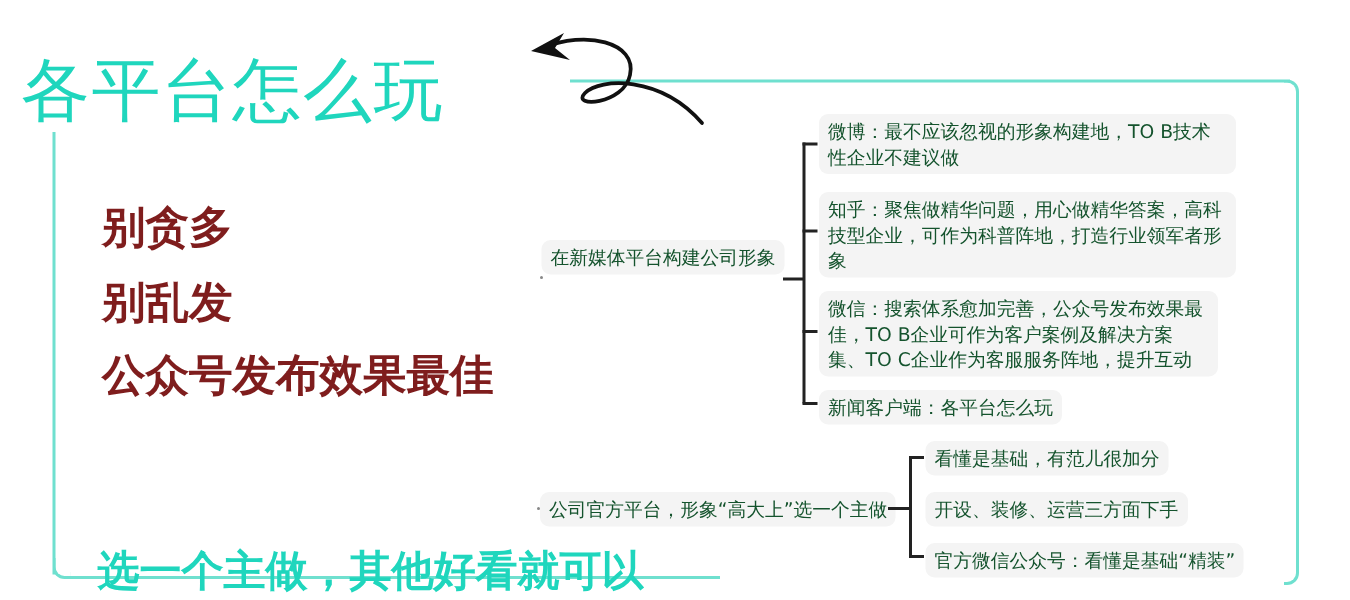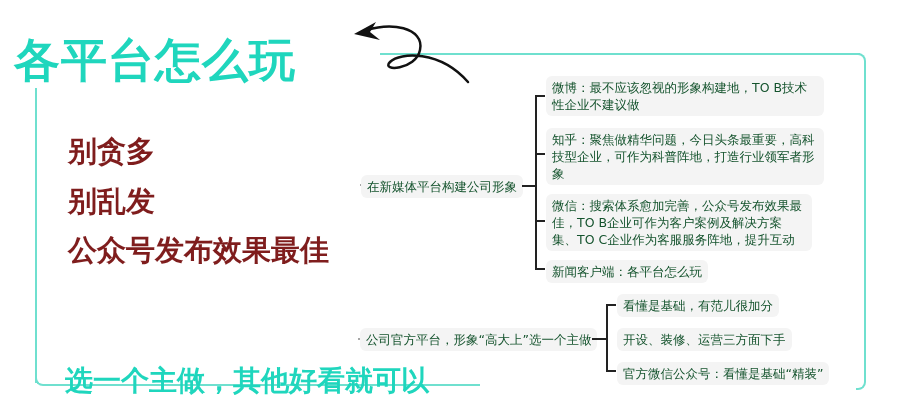--- a/index.html
+++ b/index.html
@@ -7,21 +7,21 @@
          font-family:"DejaVu Sans", sans-serif; }
   .frame-top { position:absolute; left:380px; top:53px; width:480px; height:2px; background:#6fe0cf; }
   .frame-right { position:absolute; left:856px; top:53px; width:10px; height:337px;
                  border-top:2px solid #6fe0cf; border-right:2px solid #6fe0cf; border-bottom:2px solid #6fe0cf;
                  border-radius:0 8px 8px 0; box-sizing:border-box; }
   .frame-left { position:absolute; left:35px; top:88px; width:2px; height:295px; background:#6fe0cf; }
   .frame-bl { position:absolute; left:35px; top:372px; width:12px; height:14px;
               border-left:2px solid #6fe0cf; border-bottom:2px solid #6fe0cf; border-radius:0 0 0 8px; box-sizing:border-box; }
   .frame-bottom { position:absolute; left:45px; top:384px; width:435px; height:2px; background:#6fe0cf; }
 
-  .title { position:absolute; left:14px; top:30px; font-size:46px; font-weight:bold;
+  .title { position:absolute; left:14px; top:30px; font-size:46px; font-weight:normal;
            color:#1fd6bd; letter-spacing:1px; font-family:"DejaVu Sans", sans-serif; }
   .tip { position:absolute; left:68px; font-size:29px; font-weight:bold; color:#7f1d1d; }
   .bottom-line { position:absolute; left:65px; top:362px; font-size:28px; font-weight:bold; color:#1fd6bd; }
 
   .arrow { position:absolute; left:350px; top:10px; }
 
   .node { position:absolute; background:#f4f4f4; border-radius:6px; font-size:12.5px;
           color:#14532d; line-height:17px; padding:3px 6px; box-sizing:border-box; }
   .dot { position:absolute; width:2px; height:2px; background:#888; border-radius:1px; }
   .line { position:absolute; background:#222; }
@@ -42,30 +42,30 @@
   <path d="M4 24 L26 12 L20 22 L30 30 Z" fill="#111"></path>
 </svg>
 
 <div class="tip" style="top:132px">别贪多</div>
 <div class="tip" style="top:182px">别乱发</div>
 <div class="tip" style="top:231px">公众号发布效果最佳</div>
 
 <div class="bottom-line">选一个主做，其他好看就可以</div>
 
 <div class="dot" style="left:360px;top:184px"></div>
-<div class="node" style="left:361px;top:175px">在新媒体平台构建公司形象</div>
+<div class="node" style="left:361px;top:160px">在新媒体平台构建公司形象</div>
 <div class="line" style="left:522px;top:185px;width:14px;height:2px"></div>
 <div class="line" style="left:535px;top:95px;width:2px;height:174px"></div>
 <div class="line" style="left:535px;top:95px;width:10px;height:2px"></div>
 <div class="line" style="left:535px;top:153px;width:10px;height:2px"></div>
 <div class="line" style="left:535px;top:220px;width:10px;height:2px"></div>
 <div class="line" style="left:535px;top:268px;width:10px;height:2px"></div>
 
 <div class="node" style="left:546px;top:76px;width:278px">微博：最不应该忽视的形象构建地，TO B技术性企业不建议做</div>
-<div class="node" style="left:546px;top:128px;width:278px">知乎：聚焦做精华问题，今日头条最重要，高科技型企业，可作为科普阵地，打造行业领军者形象</div>
+<div class="node" style="left:546px;top:128px;width:278px">知乎：聚焦做精华问题，用心做精华答案，高科技型企业，可作为科普阵地，打造行业领军者形象</div>
 <div class="node" style="left:546px;top:194px;width:266px">微信：搜索体系愈加完善，公众号发布效果最佳，TO B企业可作为客户案例及解决方案集、TO C企业作为客服服务阵地，提升互动</div>
 <div class="node" style="left:546px;top:260px">新闻客户端：各平台怎么玩</div>
 
 <div class="dot" style="left:358px;top:338px"></div>
 <div class="node" style="left:360px;top:328px">公司官方平台，形象“高大上”选一个主做</div>
 <div class="line" style="left:592px;top:338px;width:16px;height:2px"></div>
 <div class="line" style="left:606px;top:304px;width:2px;height:68px"></div>
 <div class="line" style="left:606px;top:304px;width:10px;height:2px"></div>
 <div class="line" style="left:606px;top:370px;width:10px;height:2px"></div>
 

